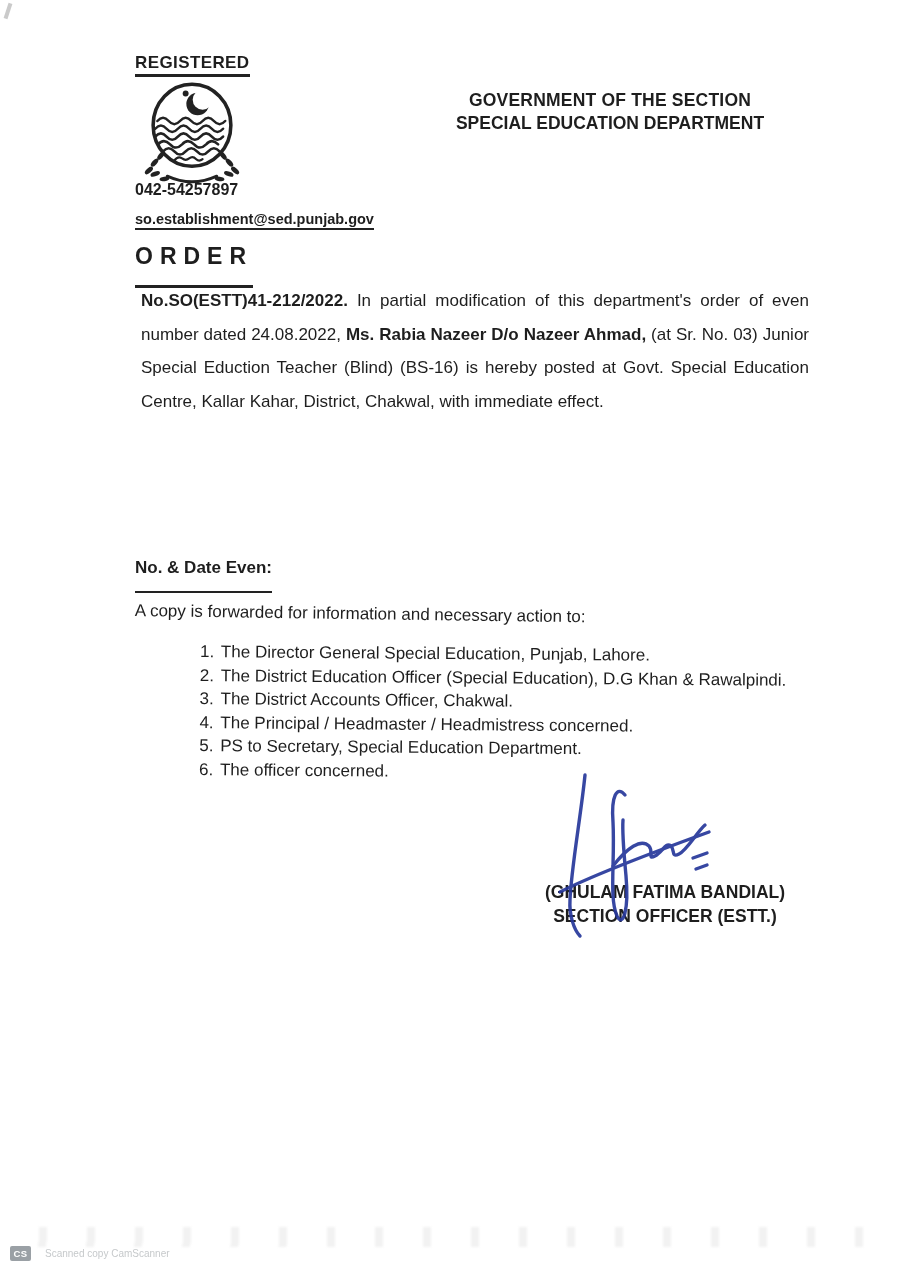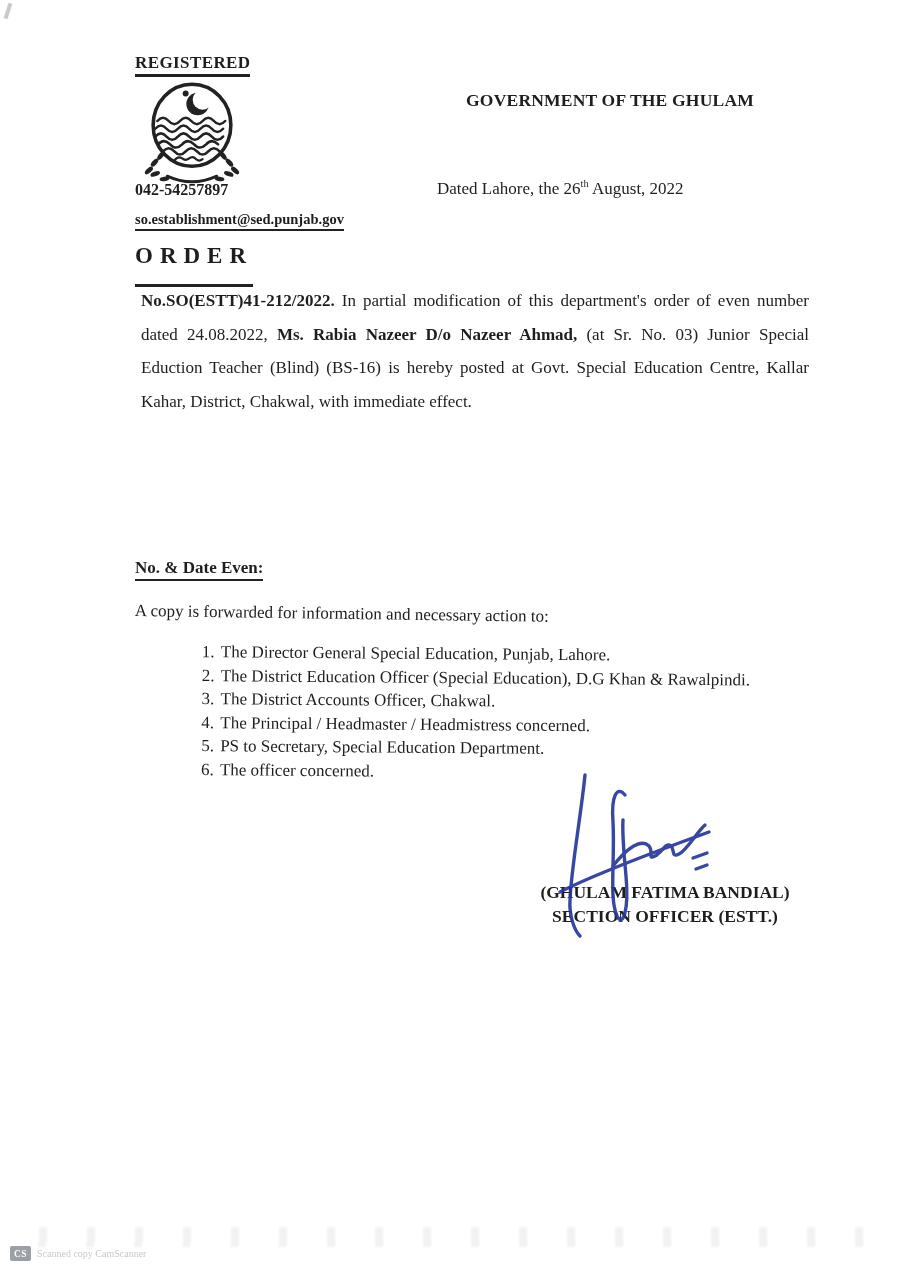--- a/index.html
+++ b/index.html
@@ -1,17 +1,17 @@
 <!DOCTYPE html>
 <html><head>
 <meta charset="utf-8">
 <style>
   html,body{margin:0;padding:0;background:#ffffff;}
   .page{position:relative;width:898px;height:1280px;background:#fff;overflow:hidden;
-        font-family:Liberation Serif, serif;color:#1e1e1e;}
+        font-family:Liberation Sans, sans-serif;color:#1e1e1e;}
   .abs{position:absolute;}
 
   #speck{left:6px;top:3px;width:4px;height:16px;background:rgba(80,80,80,.30);transform:rotate(18deg);}
 
   #registered{left:135px;top:53px;font-weight:bold;font-size:17px;letter-spacing:.4px;
               border-bottom:3px solid #222;padding-bottom:1px;}
 
   #crest{left:131px;top:80px;}
 
   #dept{left:415px;top:90px;width:390px;text-align:center;}
@@ -31,39 +31,39 @@
           border-bottom:3px solid #222;padding-bottom:15px;}
 
   #orderbody{left:141px;top:284px;width:668px;font-size:17px;line-height:33.5px;
              text-align:justify;}
   #orderbody .b{font-weight:bold;}
 
   #secblock{left:518px;top:499px;width:230px;text-align:center;font-weight:bold;
             font-size:17px;line-height:23px;}
 
   #nodate{left:135px;top:558px;font-size:17px;font-weight:bold;
-          border-bottom:2.5px solid #222;padding-bottom:1px;}
+          border-bottom:2.5px solid #222;padding-bottom:13px;}
 
   #copyline{left:135px;top:601px;font-size:17px;transform:rotate(.8deg);transform-origin:left top;}
 
   #recips{left:186px;top:640px;width:592px;margin:0;padding:0 0 0 33px;font-size:17px;
           line-height:23.5px;transform:rotate(.45deg);transform-origin:left top;}
   #recips li{text-align:justify;padding-left:2px;}
 
   #sig{left:553px;top:770px;z-index:3;}
 
   #signatory{left:512px;top:881px;width:306px;text-align:center;font-size:17.5px;
              font-weight:bold;line-height:23.5px;}
 
   #noise{left:25px;top:1227px;width:870px;height:20px;
          background:repeating-linear-gradient(92deg, rgba(130,130,130,0) 0 14px,
            rgba(130,130,130,.10) 14px 22px, rgba(130,130,130,0) 22px 48px);
          filter:blur(1px);}
 
-  #camscanner{left:10px;top:1246px;display:flex;align-items:center;gap:6px;justify-content:flex-end;}
+  #camscanner{left:10px;top:1246px;display:flex;align-items:center;gap:14px;justify-content:flex-end;}
   .cs-box{width:21px;height:15px;background:#9aa0a5;border-radius:2px;color:#fff;
           font-size:9.5px;font-weight:bold;display:flex;align-items:center;
           justify-content:center;letter-spacing:.5px;}
   .cs-text{font-size:10px;color:#c6c9cb;}
 </style>
 </head>
 <body>
 
 <div class="page">
 
@@ -99,29 +99,29 @@
 
       <ellipse cx="146" cy="128" rx="7" ry="3.4" transform="rotate(42 146 128)"></ellipse>
       <ellipse cx="138" cy="117" rx="7" ry="3.4" transform="rotate(48 138 117)"></ellipse>
       <ellipse cx="129" cy="107" rx="7" ry="3.4" transform="rotate(52 129 107)"></ellipse>
       <ellipse cx="137" cy="133" rx="7" ry="3.2" transform="rotate(20 137 133)"></ellipse>
       <ellipse cx="124" cy="140" rx="7" ry="3.2" transform="rotate(8 124 140)"></ellipse>
     </g>
   </svg>
 
   <div class="abs" id="dept">
-    <div class="l1">GOVERNMENT OF THE GHULAM</div>
+    <div class="l1">GOVERNMENT OF THE SECTION</div>
+    <div class="l2">SPECIAL EDUCATION DEPARTMENT</div>
   </div>
 
   <div class="abs" id="contact">
     <div class="phone">042-54257897</div>
     <div class="email">so.establishment@sed.punjab.gov</div>
   </div>
 
-  <div class="abs" id="dateline"><span>Dated Lahore, the 26</span><sup>th</sup><span> August, 2022</span></div>
 
   <div class="abs" id="orderh">ORDER</div>
 
   <div class="abs" id="orderbody"><span class="b">No.SO(ESTT)41-212/2022.</span><span> In partial modification of this department's order of even number dated 24.08.2022, </span><span class="b">Ms. Rabia Nazeer D/o Nazeer Ahmad,</span><span> (at Sr. No. 03) Junior Special Eduction Teacher (Blind) (BS-16) is hereby posted at Govt. Special Education Centre, Kallar Kahar, District, Chakwal, with immediate effect.</span></div>
 
 
   <div class="abs" id="nodate">No. &amp; Date Even:</div>
 
   <div class="abs" id="copyline">A copy is forwarded for information and necessary action to:</div>
 

